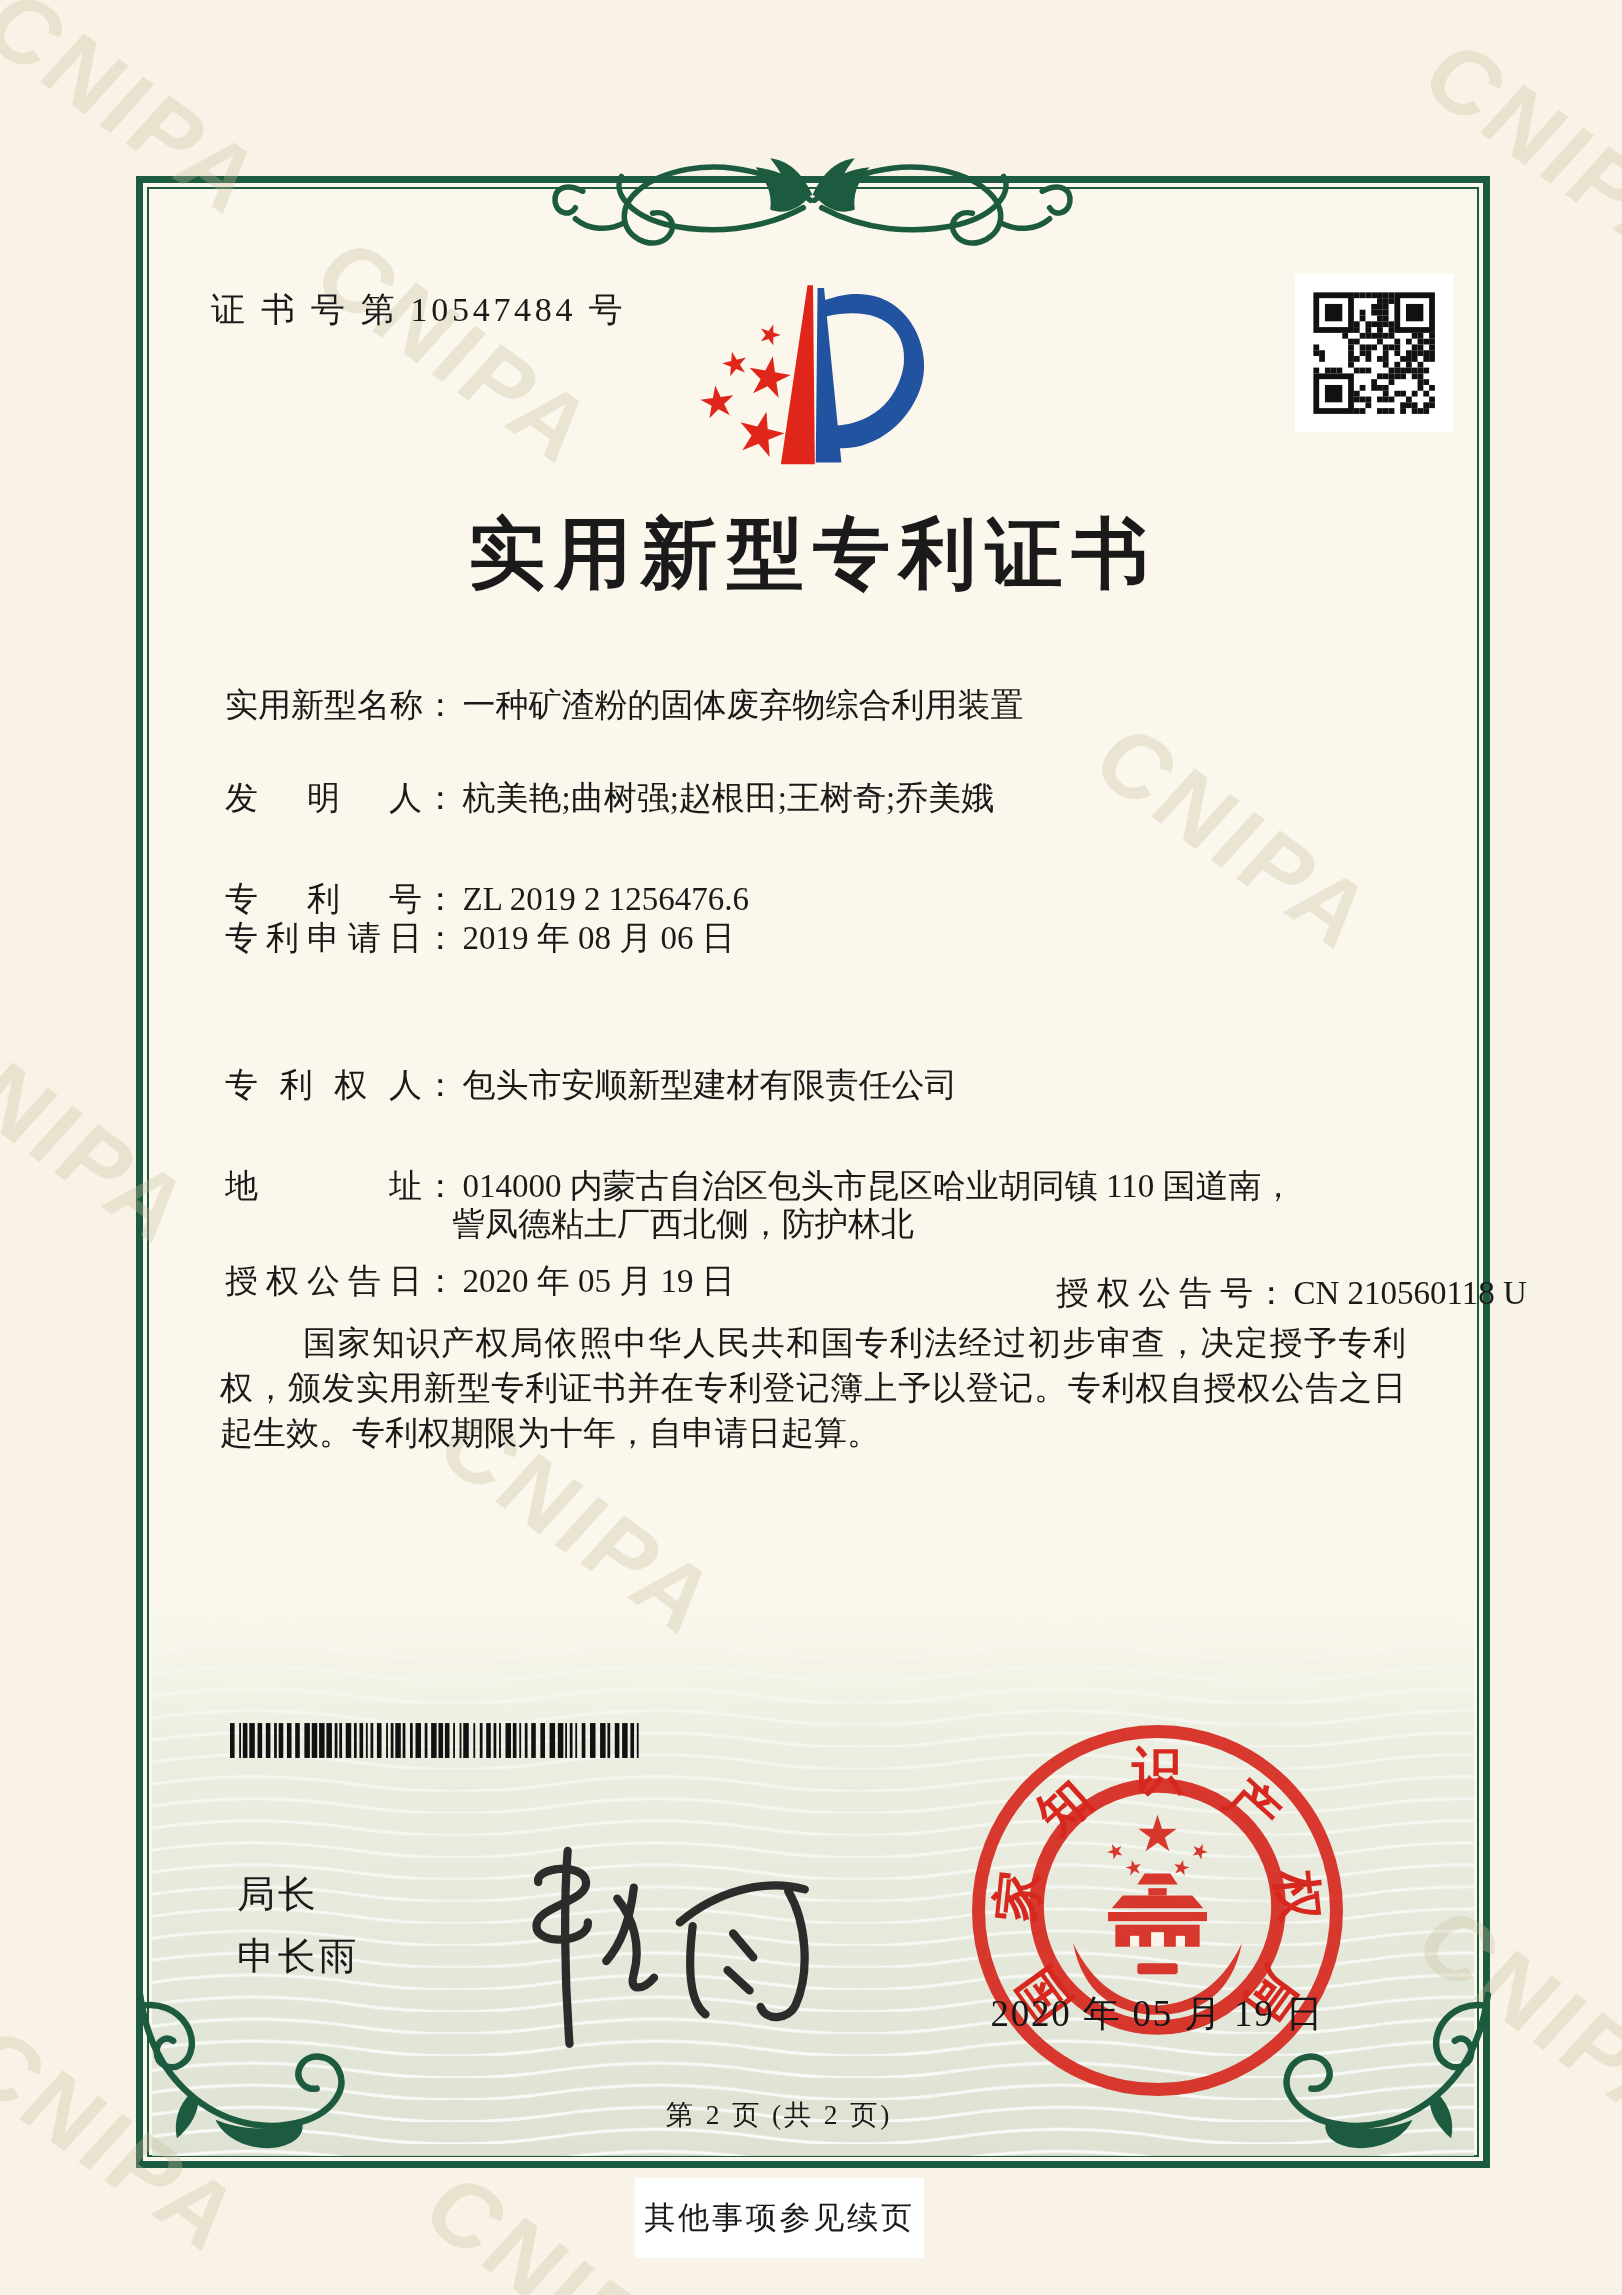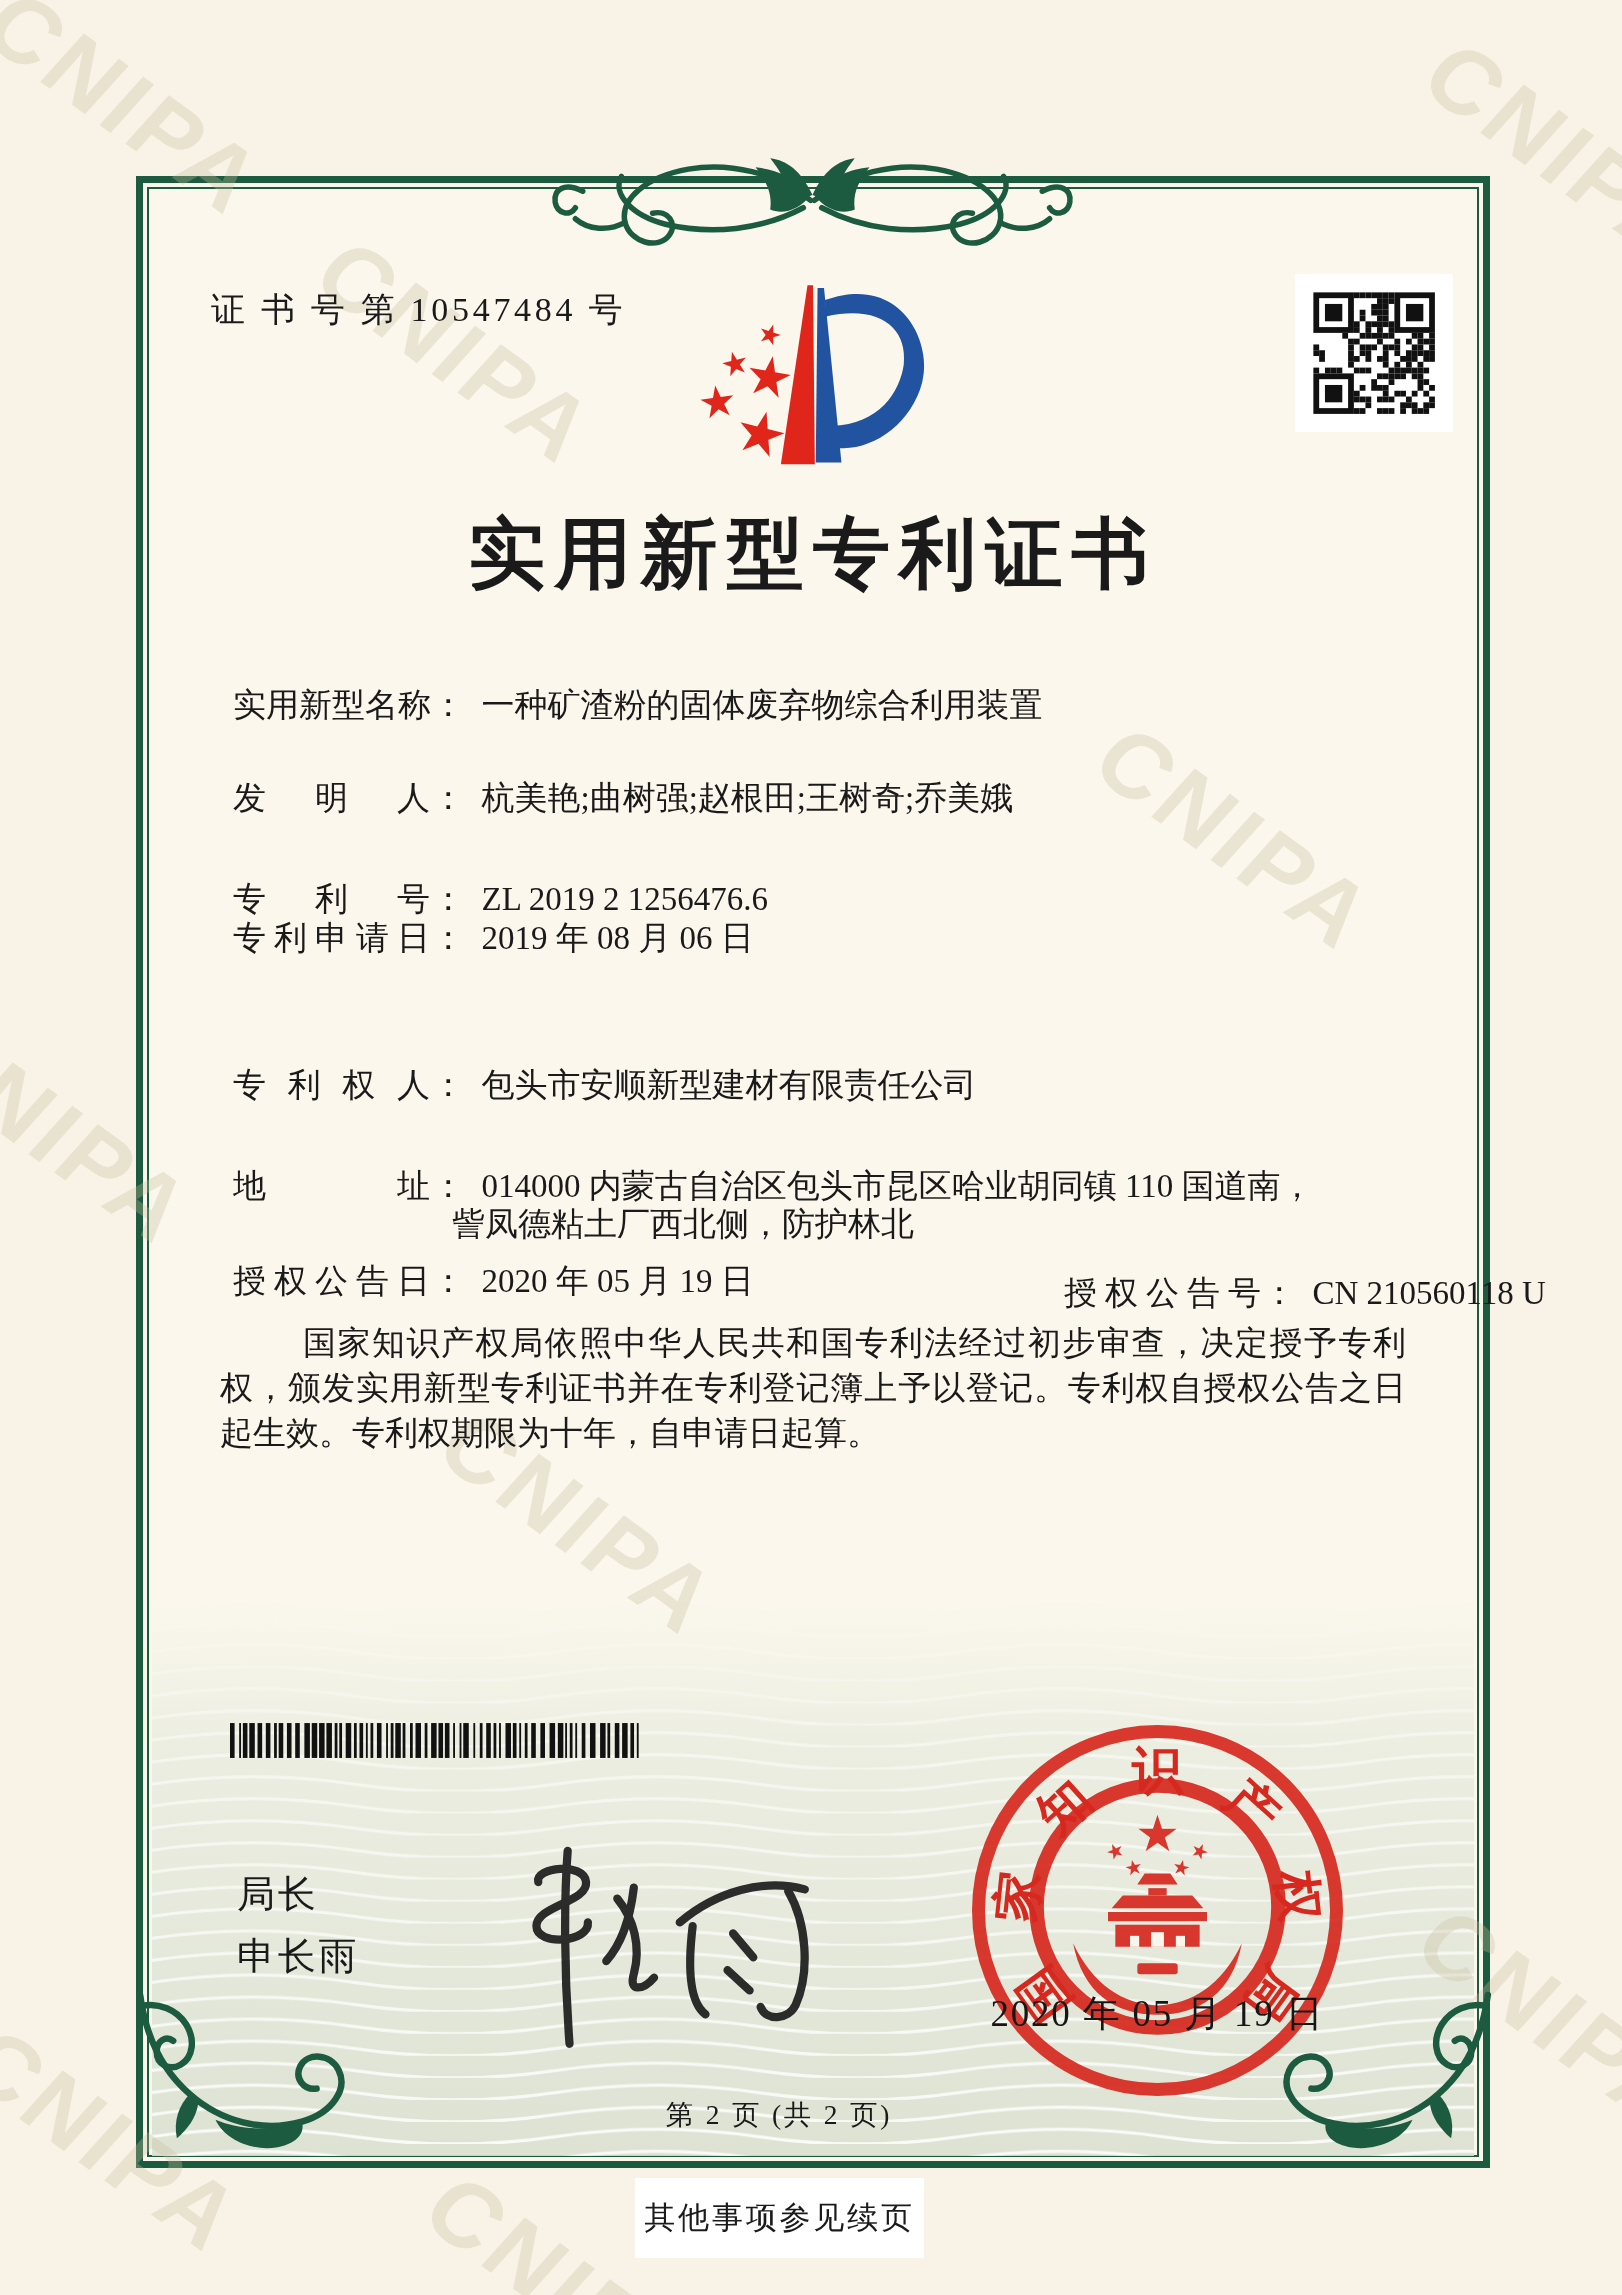--- a/index.html
+++ b/index.html
@@ -16,23 +16,23 @@
   
   .waves{position:absolute;left:152px;top:1593px;z-index:1;}
   
   .content{position:absolute;inset:0;z-index:3;}
   .certno{position:absolute;left:211px;top:287px;font-size:34px;letter-spacing:3.7px;}
   .logo{position:absolute;left:691px;top:263px;}
   .qrbox{position:absolute;left:1295px;top:274px;width:158px;height:158px;background:#ffffff;}
   .title{position:absolute;left:136px;top:503px;width:1354px;text-align:center;
          font-size:77px;font-weight:700;letter-spacing:9.2px;}
   .field{position:absolute;left:225px;font-size:33px;white-space:nowrap;}
-  .flabel{display:inline-block;width:197px;text-align:justify;text-align-last:justify;vertical-align:top;margin-left:8px;}
+  .flabel{display:inline-block;width:197px;text-align:justify;text-align-last:justify;vertical-align:top;}
   .colon{margin:0 3.7px 0 1.8px;}
-  .fvalue{margin-left:13px;}
+  .fvalue{margin-left:2px;}
   .addr2{position:absolute;left:452px;top:1202px;font-size:33px;}
   .grant2{position:absolute;left:831px;top:12px;}
   .body-text{position:absolute;left:220px;top:1321px;width:1186px;font-size:33px;line-height:45px;
              text-align:justify;}
   .body-text p{margin:0 0 5.5px 0;text-indent:83px;}
   .barcode{position:absolute;left:230px;top:1723px;z-index:3;}
   .officer-title{position:absolute;left:237px;top:1869px;font-size:38px;letter-spacing:2.8px;
                  font-family:"Liberation Sans","DejaVu Sans",sans-serif;font-weight:500;}
   .officer-name{position:absolute;left:237px;top:1931px;font-size:38px;letter-spacing:2.8px;
                 font-family:"Liberation Sans","DejaVu Sans",sans-serif;font-weight:400;}

